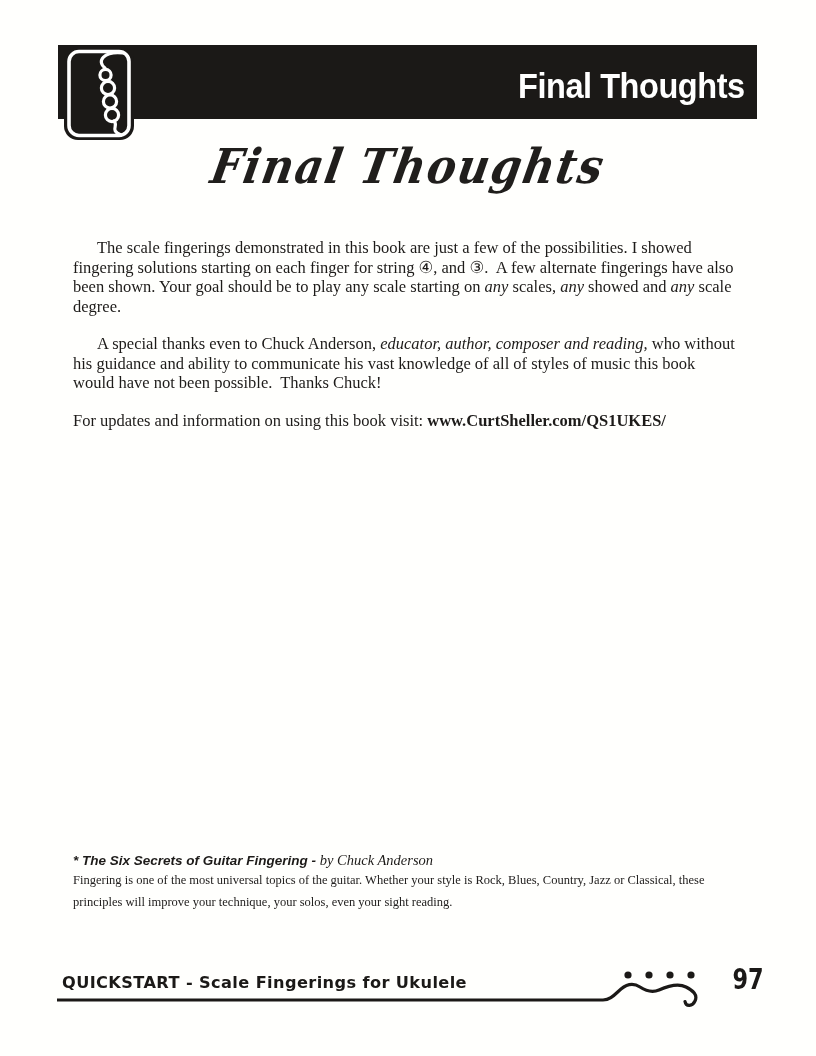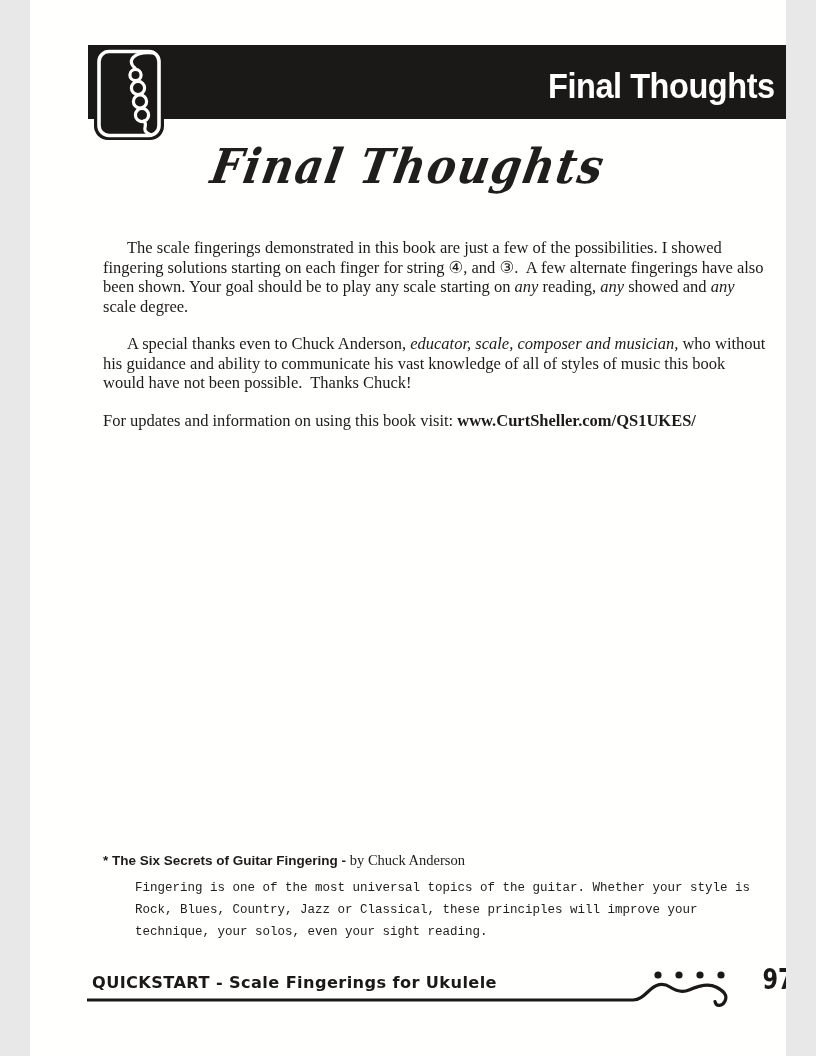--- a/index.html
+++ b/index.html
@@ -1,18 +1,18 @@
 <!DOCTYPE html>
 <html><head>
 <meta charset="utf-8">
 <style>
   html,body{margin:0;padding:0;background:#e8e8e8;}
   .page{
     position:relative;
-    width:756px;height:1056px;
+    width:816px;height:1056px;
     margin:0 auto;
     background:#fffffd;
     color:#1d1b19;
     font-family:"Liberation Serif", serif;
     overflow:hidden;
   }
 
   
   .chapter-bar{
     position:absolute;left:58px;top:45px;width:699px;height:74px;
@@ -55,29 +55,29 @@
     position:absolute;left:73px;top:238px;width:665px;
     font-size:16.5px;line-height:19.5px;
   }
   .body-copy p{margin:0 0 18px 0;text-indent:24px;white-space:pre-wrap;}
   .body-copy p.no-indent{text-indent:0;margin-top:4px;}
   .body-copy em{}
   .body-copy .url{font-weight:bold;}
 
   
   .footnote{position:absolute;left:73px;top:852px;width:675px;}
-  .fn-title{font-size:14px;margin-bottom:8px;white-space:pre-wrap;}
+  .fn-title{font-size:14px;white-space:pre-wrap;font-style:italic;}
   .fn-title .fn-bold{
     font-family:"Liberation Sans", sans-serif;
     font-weight:bold;font-size:13.5px;
   }
   .fn-title .fn-author{font-family:"Liberation Serif", serif;font-size:14.5px;}
   .fn-body{
-    font-family:Liberation Mono, monospace;
-    font-size:12.5px;line-height:22px;color:#232120;margin-left:32px;
+    font-family:Liberation Serif, serif;
+    font-size:12.5px;line-height:22px;color:#232120;
   }
 
   
   .footer-doodle{position:absolute;left:57px;top:956px;}
   .footer-title{
     position:absolute;left:62px;top:973px;
     font-family:"DejaVu Sans", sans-serif;
     font-weight:bold;font-size:16.5px;
     letter-spacing:0.4px;
     color:#1b1917;
@@ -112,24 +112,24 @@
       <circle cx="48" cy="68" r="6.6" fill="#1b1917" stroke="#ffffff" stroke-width="3.2"></circle>
       <path d="M 50 74 C 55 79 45 83 57 88" fill="none" stroke="#ffffff" stroke-width="3.2" stroke-linecap="round"></path>
     </svg>
   </div>
 
   <h1 class="script-title">
     <span>Final Thoughts</span>
   </h1>
 
   <main class="body-copy">
-    <p><span>The scale fingerings demonstrated in this book are just a few of the possibilities. I showed fingering solutions starting on each finger for string ④, and ③.  A few alternate fingerings have also been shown. Your goal should be to play any scale starting on </span><em>any</em><span> reading, </span><em>any</em><span> showed and </span><em>any</em><span> scale degree.</span></p>
+    <p><span>The scale fingerings demonstrated in this book are just a few of the possibilities. I showed fingering solutions starting on each finger for string ④, and ③.  A few alternate fingerings have also been shown. Your goal should be to play any scale starting on </span><em>any</em><span> scales, </span><em>any</em><span> showed and </span><em>any</em><span> scale degree.</span></p>
 
 
-    <p><span>A special thanks even to Chuck Anderson, </span><em>educator, scale, composer and musician,</em><span> who without his guidance and ability to communicate his vast knowledge of all of styles of music this book would have not been possible.  Thanks Chuck!</span></p>
+    <p><span>A special thanks even to Chuck Anderson, </span><em>educator, author, composer and reading,</em><span> who without his guidance and ability to communicate his vast knowledge of all of styles of music this book would have not been possible.  Thanks Chuck!</span></p>
 
     <p class="no-indent"><span>For updates and information on using this book visit: </span><span class="url">www.CurtSheller.com/QS1UKES/</span></p>
   </main>
 
   <section class="footnote">
     <div class="fn-title"><span class="fn-bold">* The Six Secrets of Guitar Fingering - </span><span class="fn-author">by Chuck Anderson</span></div>
     <div class="fn-body">Fingering is one of the most universal topics of the guitar. Whether your style is Rock, Blues, Country, Jazz or Classical, these principles will improve your technique, your solos, even your sight reading.</div>
   </section>
 
   <div class="footer-doodle">

